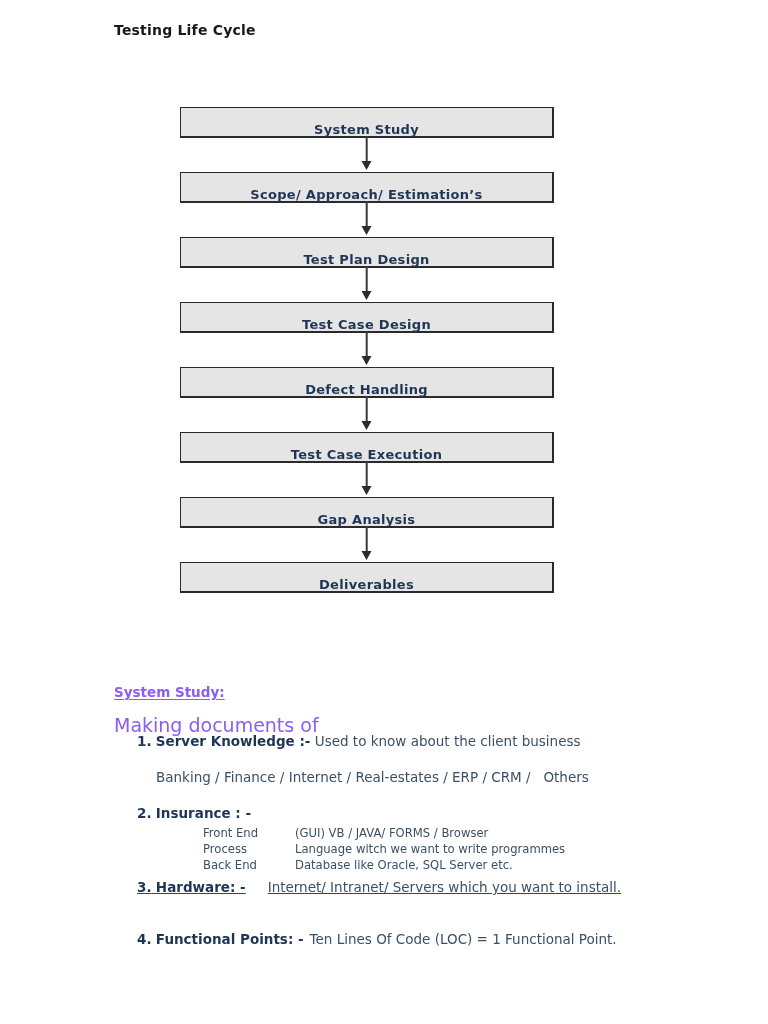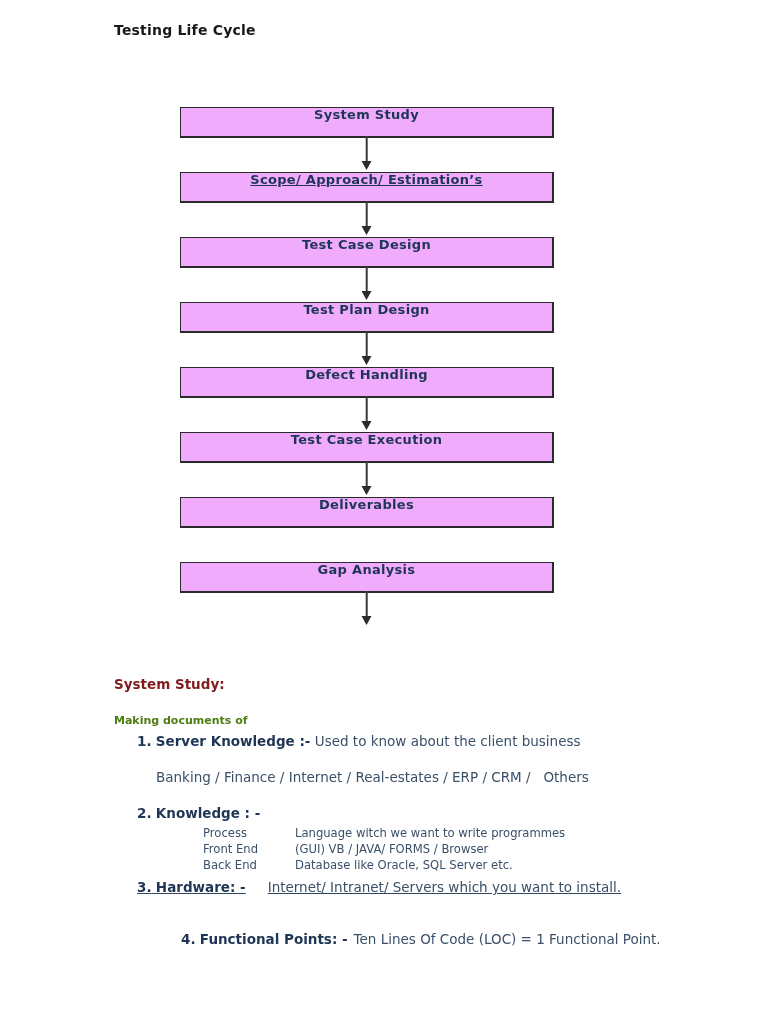--- a/index.html
+++ b/index.html
@@ -31,26 +31,26 @@
     position: absolute;
     left: 180px;
     top: 107px;
     width: 374px;
   }
   .flow-node {
     position: relative;
     width: 374px;
     height: 31px;
     box-sizing: border-box;
-    background: #f0abfc;
+    background: #e5e5e5;
     border: 1px solid #2a2a2a;
     border-right-width: 2px;
     border-bottom-width: 2px;
     display: flex;
-    align-items: flex-start;
+    align-items: flex-end;
     justify-content: center;
     margin-bottom: 34px;
   }
   .flow-node:last-of-type { margin-bottom: 0; }
   .flow-node .node-label {
     font-size: 13px;
     font-weight: bold;
     color: #1f3556;
     letter-spacing: 0.3px;
     line-height: 1;
@@ -92,33 +92,34 @@
   .body-copy {
     position: absolute;
     left: 0;
     top: 676px;
     width: 768px;
     color: #23395b;
   }
   .section-heading {
     position: absolute;
     left: 114px;
-    top: 0px;
+    top: 8px;
     font-size: 13.5px;
     font-weight: bold;
-    color: #7f1d1d;
+    color: #8b5cf6;
+    text-decoration: underline;
     text-underline-offset: 2px;
   }
   .intro-line {
     position: absolute;
     left: 114px;
     top: 38px;
-    font-size: 11px;
-    font-weight: bold;
-    color: #4d7c0f;
+    font-size: 19px;
+    font-weight: normal;
+    color: #8b5cf6;
   }
 
   .item {
     position: absolute;
     font-size: 13.5px;
     color: #30465f;
   }
   .item .num,
   .item .term {
     font-weight: bold;
@@ -165,122 +166,121 @@
     text-decoration: underline;
   }
   .item-3 .gap { display: inline-block; width: 22px; }
 
   .item-4 {
     left: 137px;
     top: 255px;
     width: 519px;
     text-align: justify;
     line-height: 1.32;
-    margin-left: 44px;
   }
   .item-4 .gap { display: inline-block; width: 6px; }
 </style>
 </head>
 <body>
 
 <div class="page-title">Testing Life Cycle</div>
 
 <div class="flowchart">
 
   <div class="flow-node">
     <span class="node-label" style="color: rgb(31, 53, 86);">System Study</span>
     <span class="connector">
       <span class="stem"></span>
         <span class="head"></span>
     </span>
   </div>
 
   <div class="flow-node">
-    <span class="node-label" style="color: rgb(31, 53, 86); text-decoration: underline;">Scope/ Approach/ Estimation’s</span>
+    <span class="node-label" style="color: rgb(31, 53, 86);">Scope/ Approach/ Estimation’s</span>
+    <span class="connector">
+      <span class="stem"></span>
+        <span class="head"></span>
+    </span>
+  </div>
+
+  <div class="flow-node">
+    <span class="node-label" style="color: rgb(31, 53, 86);">Test Plan Design</span>
     <span class="connector">
       <span class="stem"></span>
         <span class="head"></span>
     </span>
   </div>
 
   <div class="flow-node">
     <span class="node-label" style="color: rgb(31, 53, 86);">Test Case Design</span>
     <span class="connector">
       <span class="stem"></span>
         <span class="head"></span>
     </span>
   </div>
 
-  <div class="flow-node">
-    <span class="node-label" style="color: rgb(31, 53, 86);">Test Plan Design</span>
-    <span class="connector">
-      <span class="stem"></span>
-        <span class="head"></span>
-    </span>
-  </div>
-
 
   <div class="flow-node">
     <span class="node-label" style="color: rgb(31, 53, 86);">Defect Handling</span>
     <span class="connector">
       <span class="stem"></span>
         <span class="head"></span>
     </span>
   </div>
 
   <div class="flow-node">
     <span class="node-label" style="color: rgb(31, 53, 86);">Test Case Execution</span>
     <span class="connector">
       <span class="stem"></span>
         <span class="head"></span>
     </span>
   </div>
 
   <div class="flow-node">
+    <span class="node-label" style="color: rgb(31, 53, 86);">Gap Analysis</span>
+    <span class="connector">
+      <span class="stem"></span>
+        <span class="head"></span>
+    </span>
+  </div>
+
+  <div class="flow-node">
     <span class="node-label" style="color: rgb(31, 53, 86);">Deliverables</span>
-  </div>
-
-  <div class="flow-node">
-    <span class="node-label" style="color: rgb(31, 53, 86);">Gap Analysis</span>
-    <span class="connector">
-      <span class="stem"></span>
-        <span class="head"></span>
-    </span>
   </div>
 
 </div>
 
 <div class="body-copy">
 
   <div class="section-heading">System Study:</div>
 
   <div class="intro-line">Making documents of</div>
 
   <div class="item item-1">
     <span class="num">1.</span>
     <span class="term">Server Knowledge :-</span>
     <span class="desc">Used to know about the client business</span>
   </div>
 
   <div class="domain-examples">Banking / Finance / Internet / Real-estates / ERP / CRM /   Others</div>
 
   <div class="item item-2">
     <span class="num">2.</span>
-    <span class="term">Knowledge : -</span>
+    <span class="term">Insurance : -</span>
   </div>
 
   <table class="sw-table">
     <tbody>
         <tr>
+      <td class="k">Front End</td>
+      <td class="v">(GUI) VB / JAVA/ FORMS / Browser</td>
+    </tr>
+    <tr>
       <td class="k">Process</td>
       <td class="v">Language witch we want to write programmes</td>
-    </tr>
-    <tr>
-      <td class="k">Front End</td>
-      <td class="v">(GUI) VB / JAVA/ FORMS / Browser</td>
     </tr>
     <tr>
       <td class="k">Back End</td>
       <td class="v">Database like Oracle, SQL Server etc.</td>
     </tr>
   </tbody>
     </table>
 
   <div class="item item-3">
     <span class="num">3.</span>

